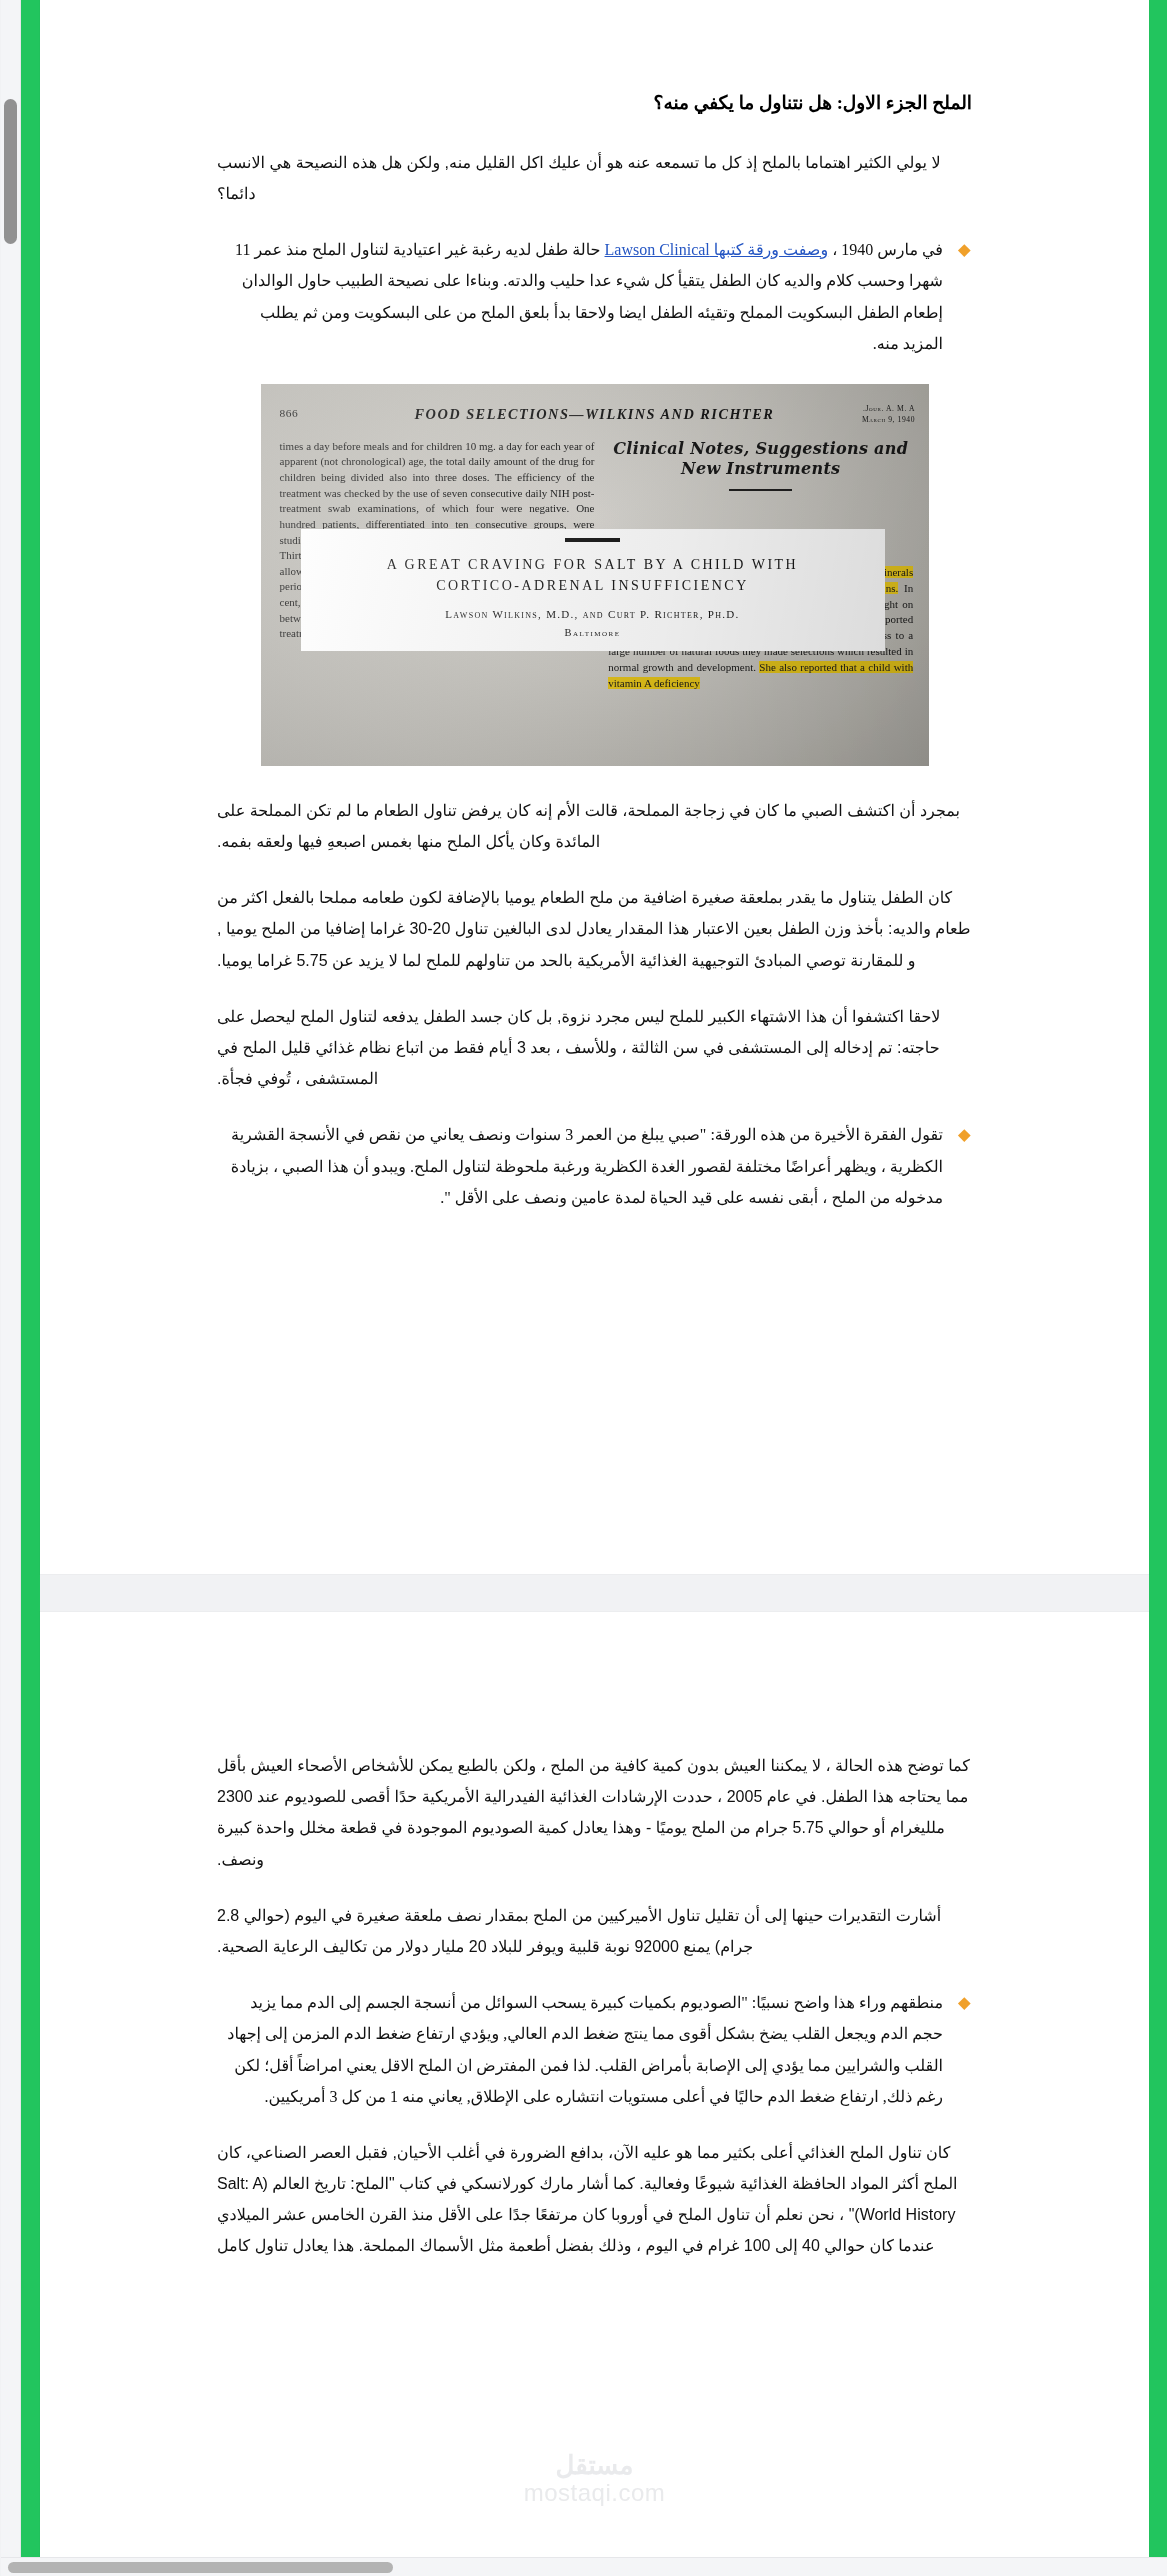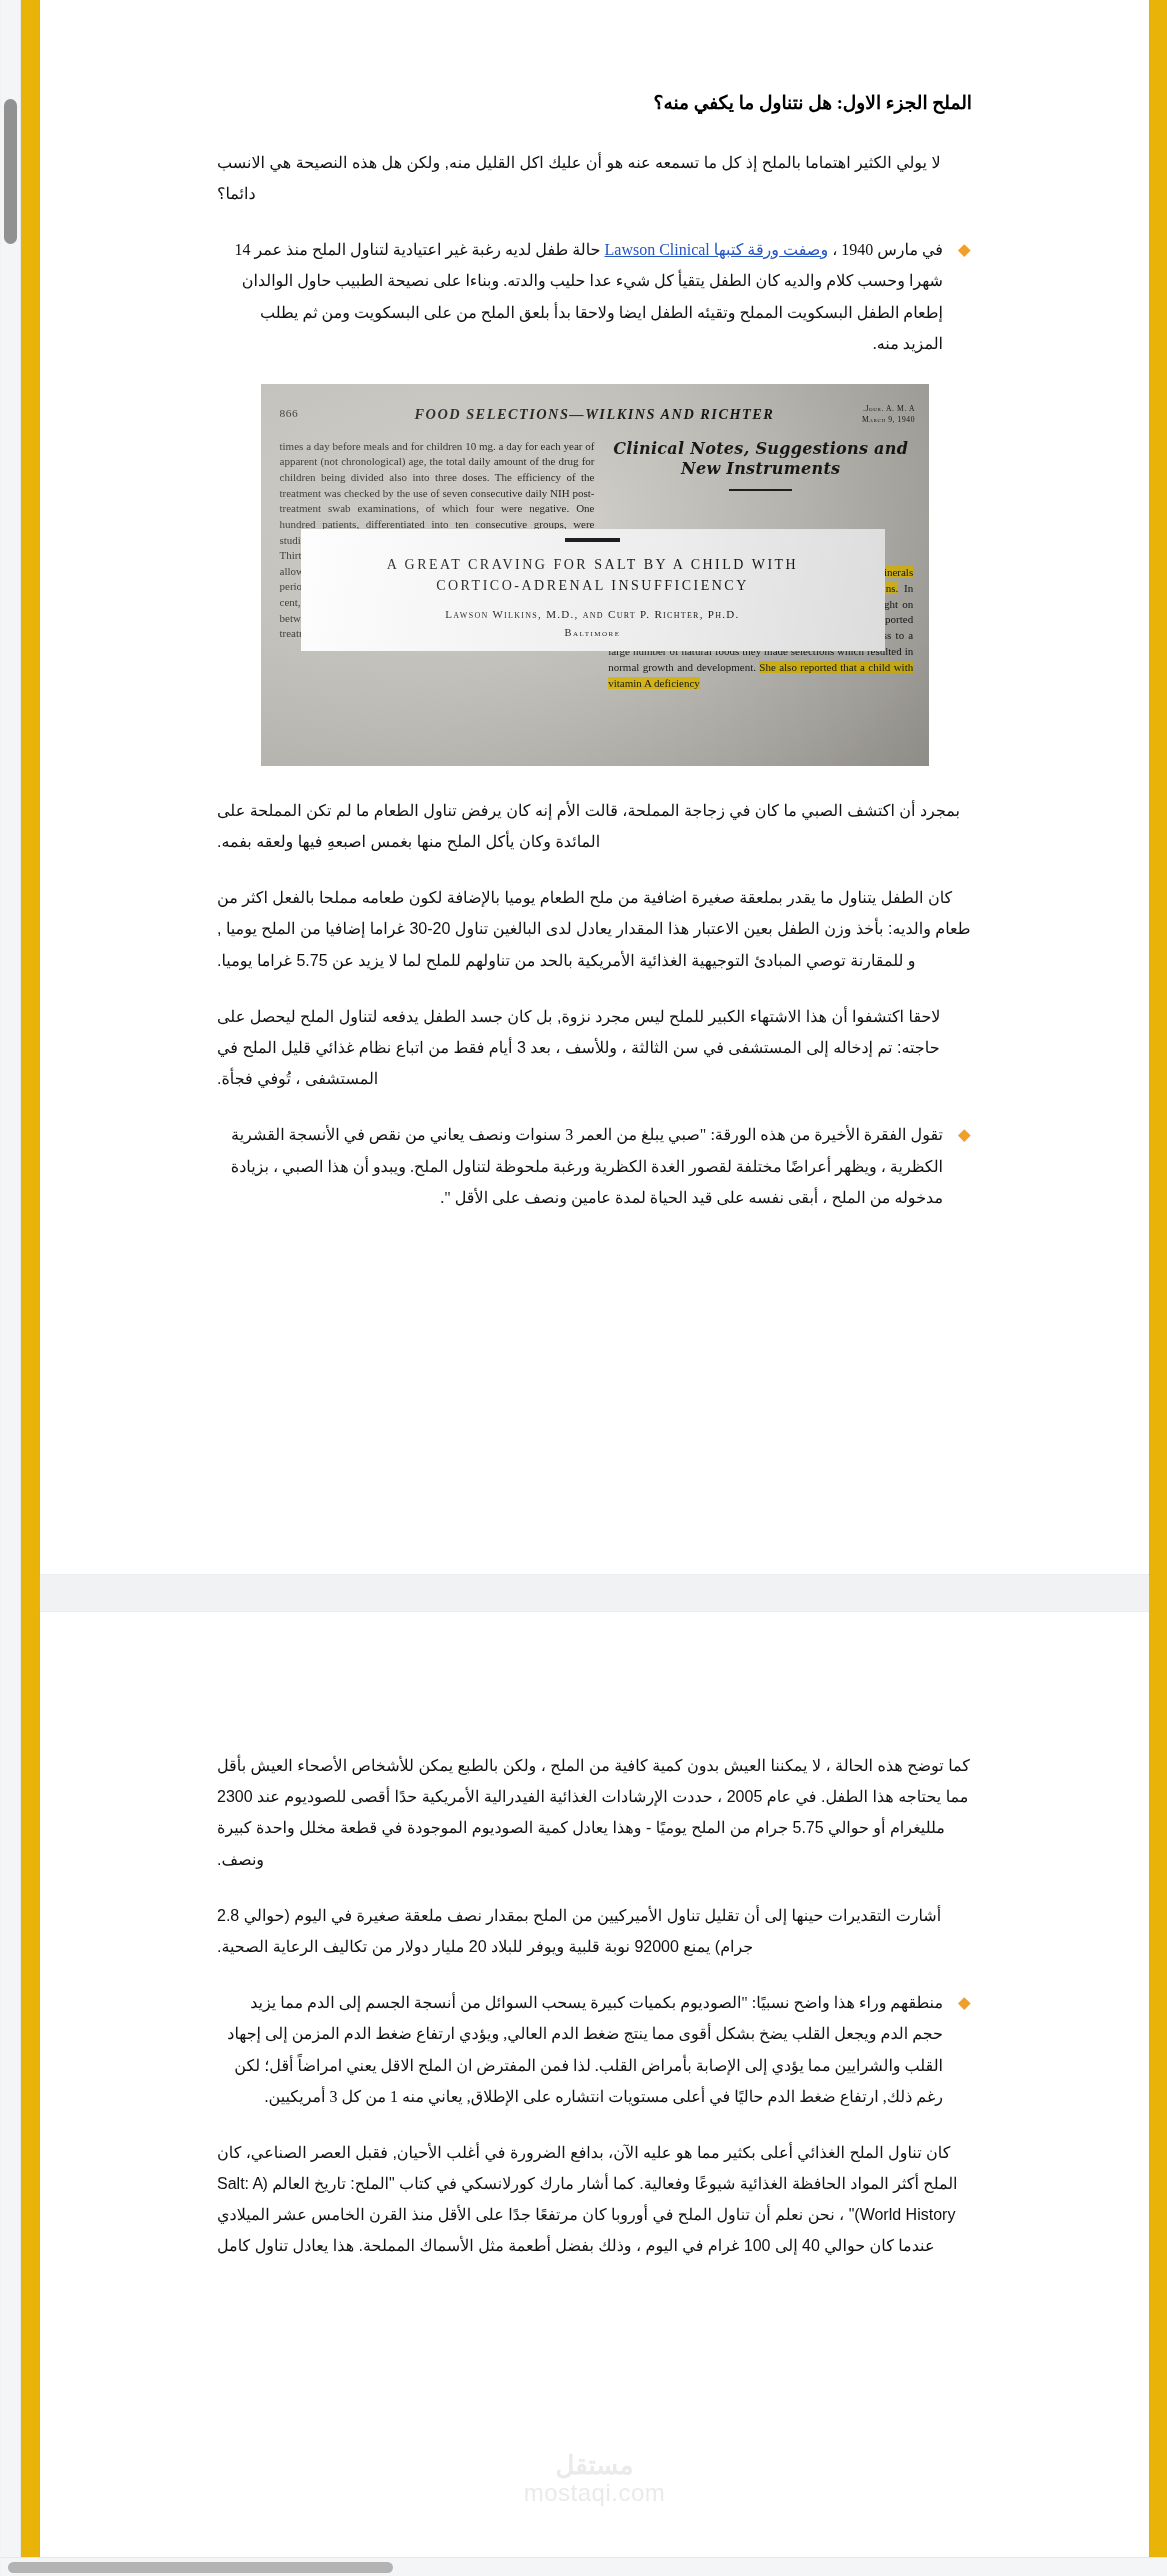--- a/index.html
+++ b/index.html
@@ -14,21 +14,21 @@
     position: relative;
     width: 1168px;
     height: 2576px;
     overflow: hidden;
   }
 
   
   #viewer {
     position: absolute;
     inset: 0;
-    background: #eab308;
+    background: #22c55e;
     display: flex;
     flex-direction: column;
     align-items: center;
   }
 
   
   #vscroll-track {
     position: absolute;
     left: 0; top: 0;
     width: 21px; height: 2557px;
@@ -254,21 +254,21 @@
 <div id="viewer">
 
   <section class="page" id="page-1">
 
     <h1 class="doc-title">الملح الجزء الاول: هل نتناول ما يكفي منه؟</h1>
 
     <p class="para">لا يولي الكثير اهتماما بالملح إذ كل ما تسمعه عنه هو أن عليك اكل القليل منه, ولكن هل هذه النصيحة هي الانسب دائما؟</p>
 
     <div class="bullet-item">
       <span class="dot"></span>
-      <span>في مارس 1940 ، </span><a class="inline-link" href="#">وصفت ورقة كتبها Lawson Clinical</a><span> حالة طفل لديه رغبة غير اعتيادية لتناول الملح منذ عمر 14 شهرا وحسب كلام والديه كان الطفل يتقيأ كل شيء عدا حليب والدته. وبناءا على نصيحة الطبيب حاول الوالدان إطعام الطفل البسكويت المملح وتقيئه الطفل ايضا ولاحقا بدأ بلعق الملح من على البسكويت ومن ثم يطلب المزيد منه.</span>
+      <span>في مارس 1940 ، </span><a class="inline-link" href="#">وصفت ورقة كتبها Lawson Clinical</a><span> حالة طفل لديه رغبة غير اعتيادية لتناول الملح منذ عمر 11 شهرا وحسب كلام والديه كان الطفل يتقيأ كل شيء عدا حليب والدته. وبناءا على نصيحة الطبيب حاول الوالدان إطعام الطفل البسكويت المملح وتقيئه الطفل ايضا ولاحقا بدأ بلعق الملح من على البسكويت ومن ثم يطلب المزيد منه.</span>
     </div>
 
     <div class="figure-wrap">
       <div class="scan">
         <div class="folio">866</div>
         <div class="running-head">FOOD SELECTIONS—WILKINS AND RICHTER</div>
         <div class="journal-ref">
           <div>Jour. A. M. A.</div>
           <div>March 9, 1940</div>
         </div>

